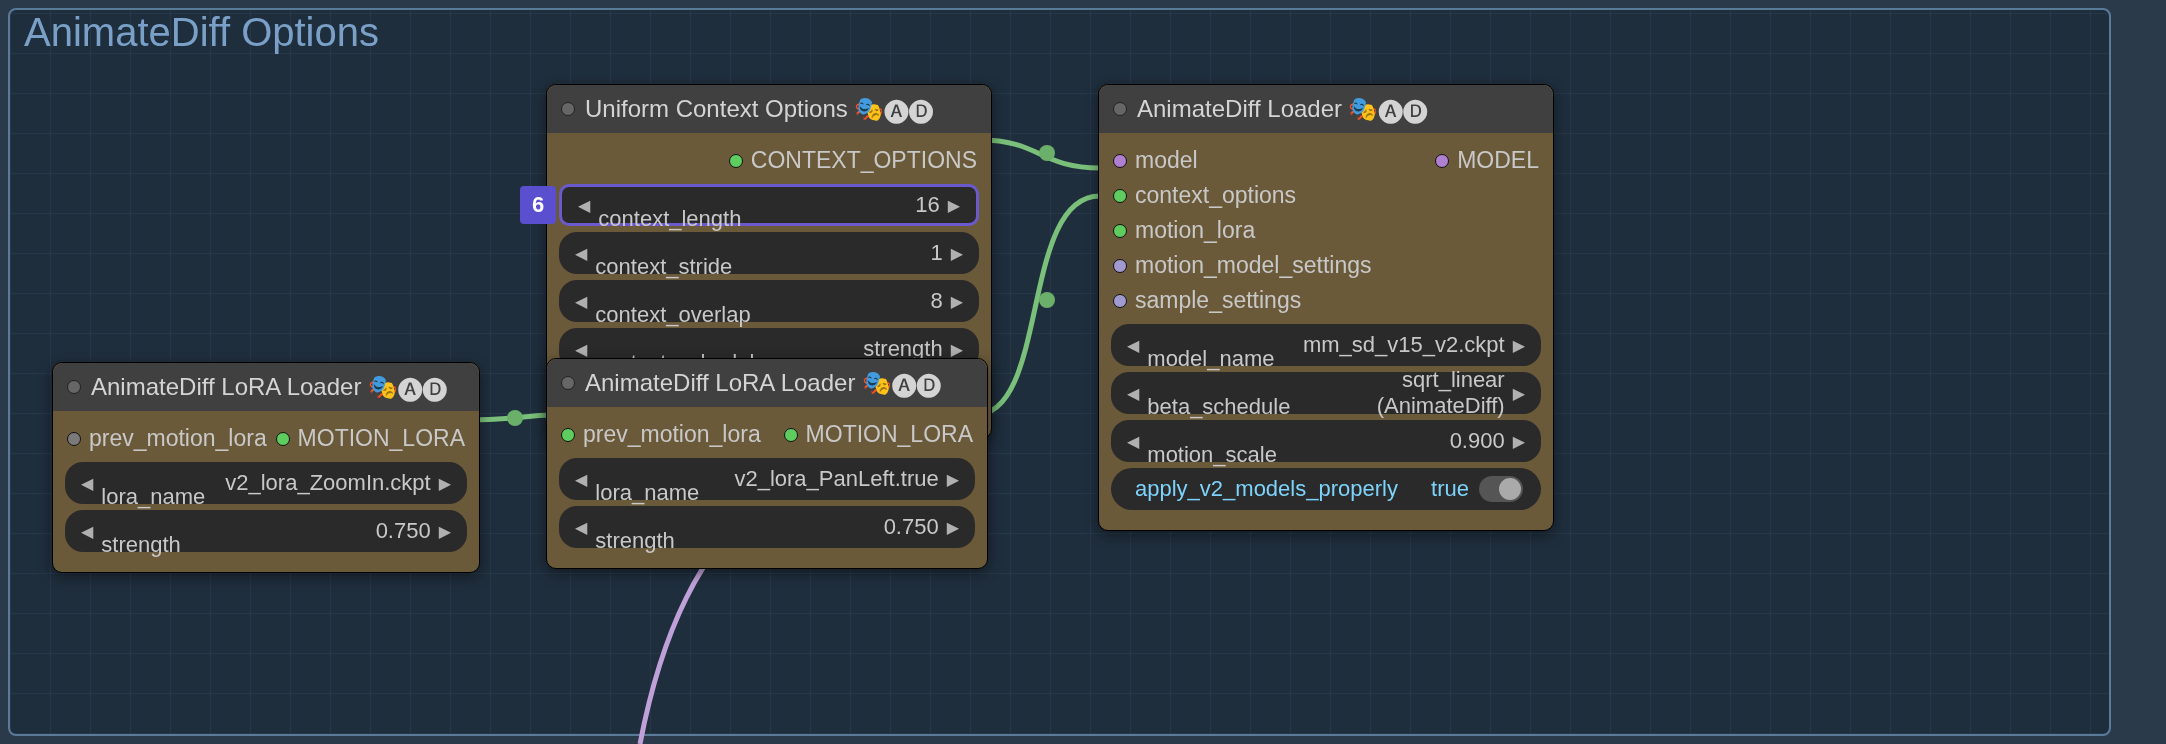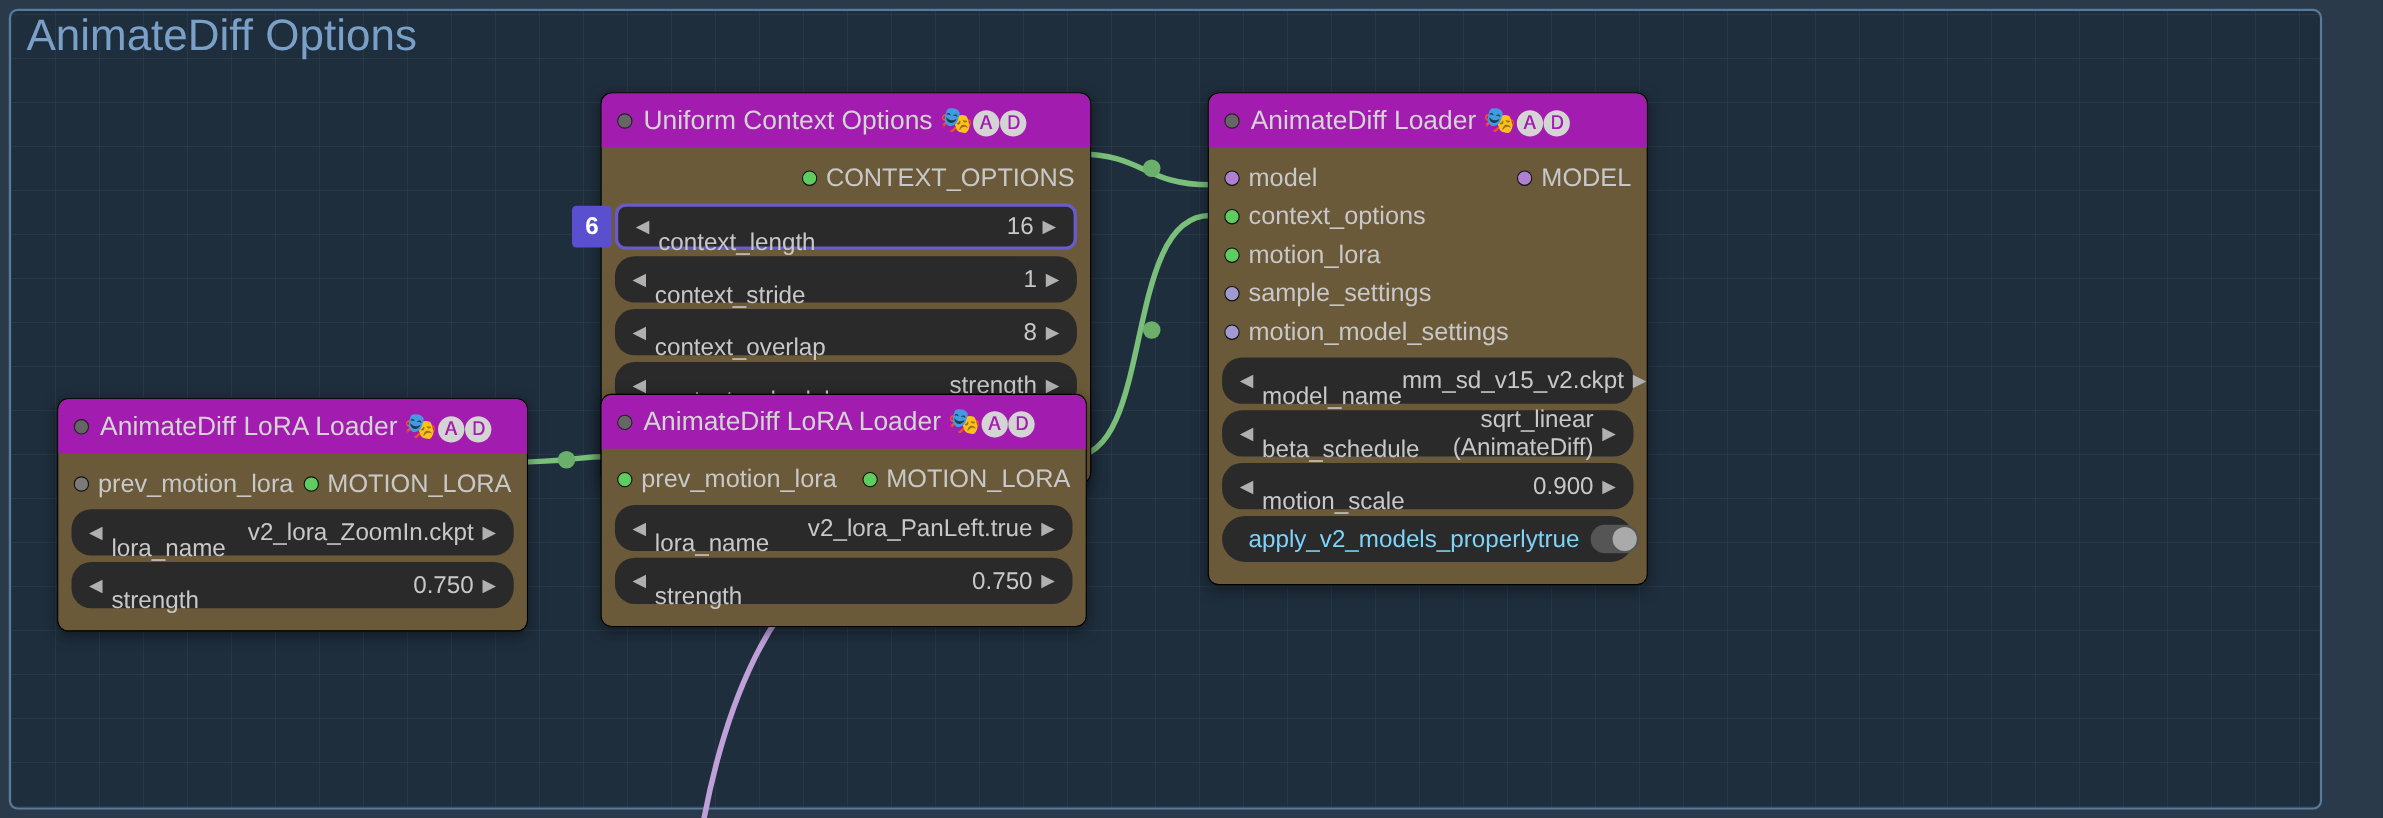--- a/index.html
+++ b/index.html
@@ -31,21 +31,21 @@
   }
   .node {
     position: absolute;
     background: #6b5a3a;
     border: 1px solid #000;
     border-radius: 10px;
     box-shadow: 0 4px 14px rgba(0,0,0,0.45);
     overflow: visible;
   }
   .node-header {
-    background: #a21caf;
+    background: #404040;
     border-radius: 10px 10px 0 0;
     padding: 10px 14px;
     display: flex;
     align-items: center;
     gap: 10px;
   }
   .node-header .dot {
     width: 14px; height: 14px; border-radius: 50%;
     background: #666; border: 1px solid #222;
   }
@@ -274,21 +274,21 @@
     </div>
     <div class="widget">
       <span class="arrow">◀</span>
       <span class="wlabel">strength</span>
       <span class="wvalue">0.750</span>
       <span class="arrow">▶</span>
     </div>
   </div>
 </div>
 
-<div class="node" style="left:1098px; top:84px; width:400px;">
+<div class="node" style="left:1098px; top:84px; width:456px;">
   <div class="node-header">
     <span class="dot"></span>
     <span class="node-title">AnimateDiff Loader 🎭🅐🅓</span>
   </div>
   <div class="node-body">
     <div class="io-row">
       <span class="port">
         <span class="port-dot purple"></span>
         <span>model</span>
       </span>
@@ -305,27 +305,27 @@
       </div>
     <div class="io-row">
         <span class="port">
           <span class="port-dot green"></span>
           <span>motion_lora</span>
         </span>
       </div>
     <div class="io-row">
         <span class="port">
           <span class="port-dot lilac"></span>
-          <span>sample_settings</span>
+          <span>motion_model_settings</span>
         </span>
       </div>
     <div class="io-row">
         <span class="port">
           <span class="port-dot lilac"></span>
-          <span>motion_model_settings</span>
+          <span>sample_settings</span>
         </span>
       </div>
 
     <div class="widget">
       <span class="arrow">◀</span>
       <span class="wlabel">model_name</span>
       <span class="wvalue">mm_sd_v15_v2.ckpt</span>
       <span class="arrow">▶</span>
     </div>
     <div class="widget">

